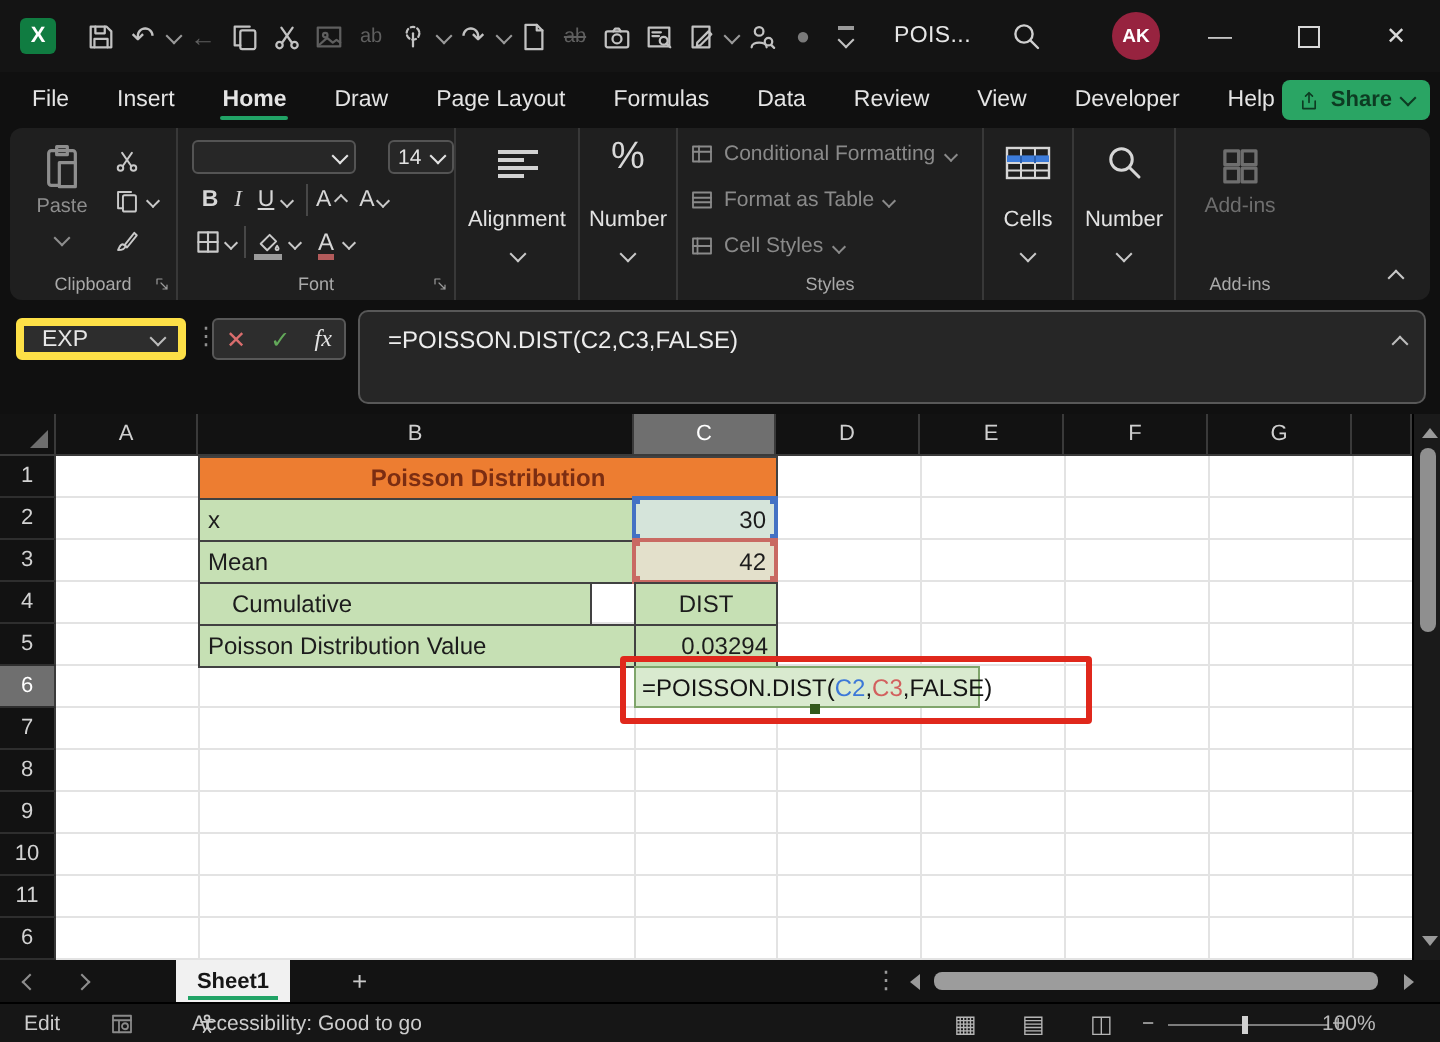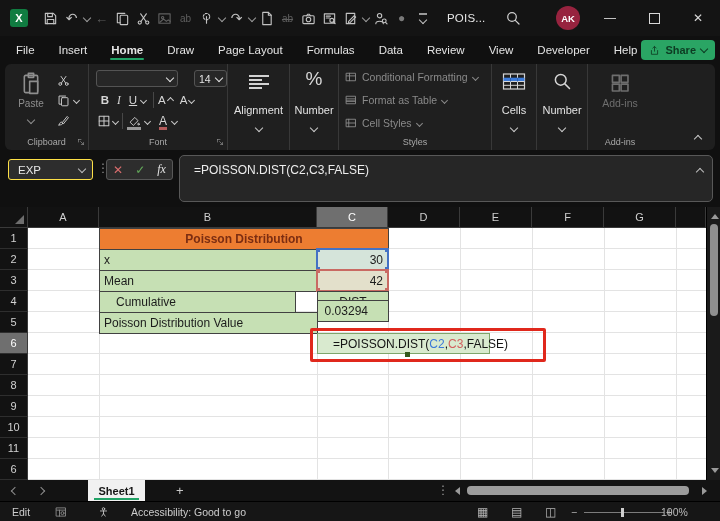--- a/index.html
+++ b/index.html
@@ -53,21 +53,21 @@
   .cgl{display:flex;align-items:center;gap:2px}
   .colbar{position:relative;display:inline-block}
   .colbar i{position:absolute;left:0;right:0;bottom:-2px;height:3px}
   .cgroup{position:absolute;left:0;right:0;text-align:center}
   .cgroup .glabel{font-size:11px;color:#e2e2e2}
   .dimrow{position:absolute;left:6px;display:flex;align-items:center;gap:5px;color:#8a8a8a;font-size:10.5px;white-space:nowrap}
   .alignbars span{display:block;height:1.6px;background:#d2d2d2;margin:2.4px 0}
   
   .fbar{position:absolute;left:0;top:150px;width:720px;height:57px;background:#101010}
   .namebox{position:absolute;left:8px;top:9px;width:85px;height:21px;background:#2d2d2d;
-           border:1px solid #fde047;border-radius:3px;display:flex;align-items:center;
+           border:4px solid #fde047;border-radius:3px;display:flex;align-items:center;
            justify-content:space-between;padding:0 7px 0 9px;font-size:11.5px;color:#e7e7e7;box-sizing:border-box}
   .fdots{position:absolute;left:97px;top:11px;color:#8f8f8f;font-size:12px}
   .fbtns{position:absolute;left:106px;top:9px;width:67px;height:21px;background:#2d2d2d;
          border:1px solid #585858;border-radius:3px;display:flex;align-items:center;
          justify-content:space-around;box-sizing:border-box;font-size:12px}
   .finput{position:absolute;left:179px;top:5px;width:534px;height:47px;background:#262626;
           border:1px solid #585858;border-radius:5px;box-sizing:border-box;color:#ededed;font-size:12px}
   .finput .ftext{position:absolute;left:14px;top:7px;white-space:nowrap}
   .finput .fchv{position:absolute;right:9px;top:13px;color:#bdbdbd}
   
@@ -86,21 +86,21 @@
   .corner{position:absolute;left:0;top:0;width:28px;height:21px;background:#121212;
           border-right:1px solid #3a3a3a;border-bottom:1px solid #3a3a3a;box-sizing:border-box}
   .corner i{position:absolute;right:3px;bottom:3px;width:0;height:0;
             border-left:9px solid transparent;border-bottom:9px solid #6e6e6e}
   .tc{position:absolute;height:22px;font-size:12px;display:flex;align-items:center;
       border:1px solid #414141;box-sizing:border-box;color:#1c1c1c}
   .tgreen{background:#C6E0B4}
   .handle{position:absolute;width:4px;height:4px}
   .editcell{position:absolute;left:317px;top:126px;width:173px;height:21px;background:#D9EACF;
             border:1px solid #7fa56b;box-sizing:border-box;display:flex;align-items:center;
-            padding-left:15px;font-size:12px;color:#141414;white-space:nowrap}
+            padding-left:3px;font-size:12px;color:#141414;white-space:nowrap}
   .fillhandle{position:absolute;left:405px;top:145px;width:5px;height:5px;background:#33591c}
   .annot{position:absolute;left:310px;top:121px;width:236px;height:34px;border:3px solid #E0281C;
          border-radius:2px;box-sizing:border-box;pointer-events:none}
   .vscroll{position:absolute;left:706px;top:0;width:14px;height:273px;background:#1a1a1a;border-left:1px solid #000}
   .vthumb{position:absolute;left:3px;top:17px;width:8px;height:92px;background:#8f8f8f;border-radius:4px}
   .tri{width:0;height:0;position:absolute}
   
   .sheetbar{position:absolute;left:0;top:480px;width:720px;height:21px;background:#131313;color:#b9b9b9}
   .stab{position:absolute;left:88px;top:0;width:57px;height:21px;background:#F1F1F1;color:#161616;
         font-size:11px;font-weight:bold;display:flex;align-items:center;justify-content:center}
@@ -503,21 +503,21 @@
         <i class="handle" style="right:-2px;bottom:-2px;background:#4472C4"></i>
     </div>
     <div class="tc" style="left:316px;top:62px;width:73px;height:23px;background:#E3E0CB;border:2px solid #C96A63;justify-content:flex-end;padding-right:4px">
       <span>42</span>
       <i class="handle" style="left:-2px;top:-2px;background:#C96A63"></i>
         <i class="handle" style="right:-2px;top:-2px;background:#C96A63"></i>
       <i class="handle" style="left:-2px;bottom:-2px;background:#C96A63"></i>
         <i class="handle" style="right:-2px;bottom:-2px;background:#C96A63"></i>
     </div>
     <div class="tc tgreen" style="left:317px;top:84px;width:72px;justify-content:center">DIST</div>
-    <div class="tc tgreen" style="left:317px;top:93px;width:72px;justify-content:flex-end;padding-right:20px">0.03294</div>
+    <div class="tc tgreen" style="left:317px;top:105px;width:72px;justify-content:flex-end;padding-right:4px">0.03294</div>
 
     <div class="editcell">
       <span>=POISSON.DIST(</span>
         <span style="color:#3C78D8">C2</span>
         <span>,</span>
         <span style="color:#D2605E">C3</span>
         <span>,FALSE)</span>
     </div>
     <i class="fillhandle"></i>
     <div class="annot"></div>
@@ -551,21 +551,21 @@
           <path d="M2 5.5h12M6 5.5v8"></path>
           <circle cx="10" cy="9.5" r="2"></circle>
         </svg>
       </div>
     <div class="sb" style="left:98px;color:#cdcdcd">
       <svg width="11" height="12" viewBox="0 0 16 16" class="ico">
           <circle cx="8" cy="3.5" r="1.8"></circle>
           <path d="M3.5 6.5h9M8 6.5v4M8 10.5 5.5 14M8 10.5l2.5 3.5"></path>
         </svg>
       </div>
-    <div class="sb" style="left:131px">Accessibility: Good to go</div>
+    <div class="sb" style="left:96px">Accessibility: Good to go</div>
     <div class="sb" style="left:477px;font-size:12px;color:#b5b5b5">▦</div>
     <div class="sb" style="left:511px;font-size:12px;color:#b5b5b5">▤</div>
     <div class="sb" style="left:545px;font-size:12px;color:#b5b5b5">◫</div>
     <div class="sb" style="left:571px;color:#b5b5b5">−</div>
     <div style="position:absolute;left:584px;top:10px;width:80px;height:1px;background:#7c7c7c"></div>
     <div style="position:absolute;left:621px;top:6px;width:3px;height:9px;background:#d0d0d0"></div>
     <div class="sb" style="left:666px;color:#b5b5b5">+</div>
     <div class="sb" style="left:661px;color:#b9b9b9">100%</div>
   </div>
 

